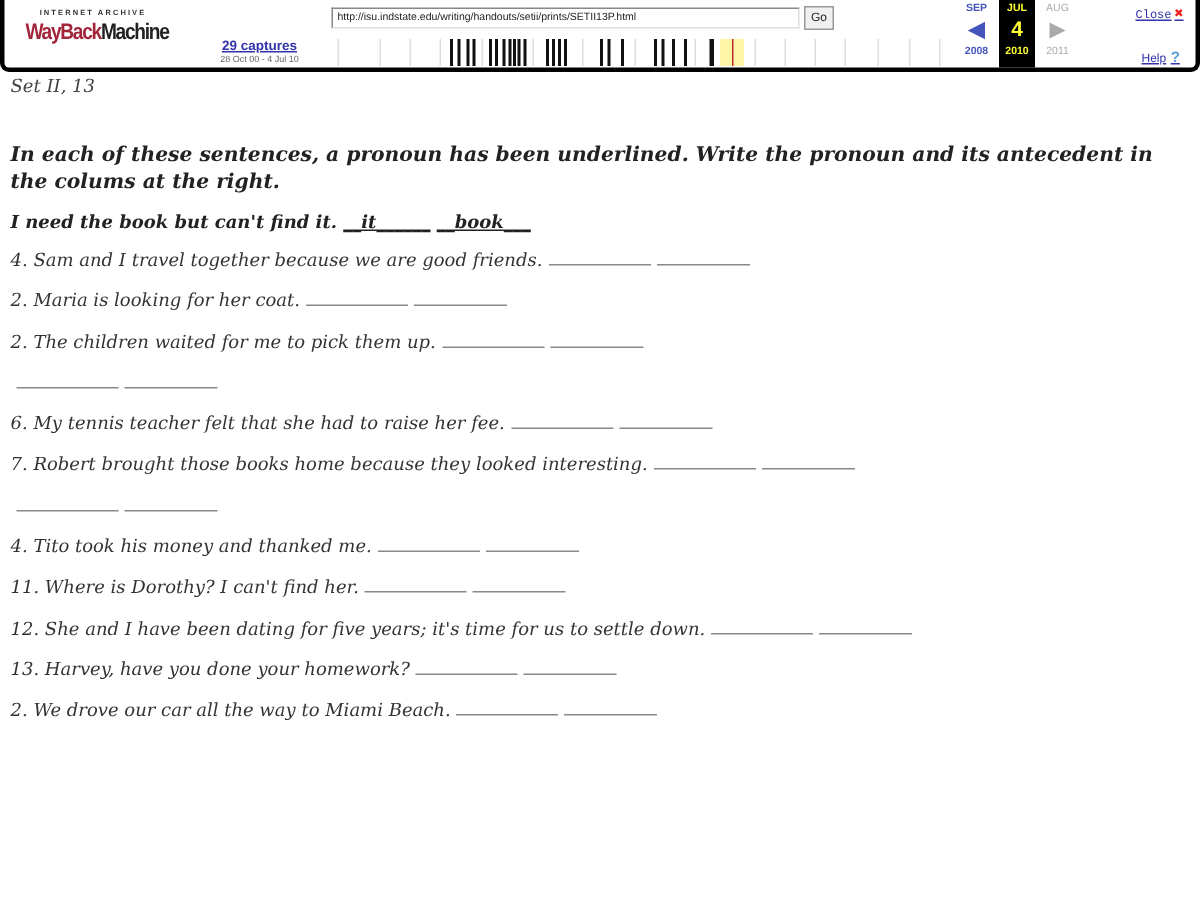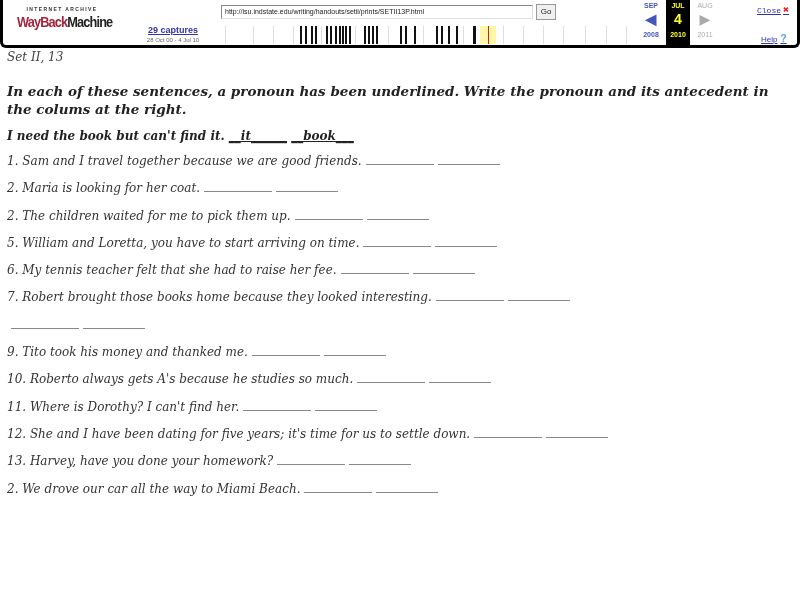--- a/index.html
+++ b/index.html
@@ -45,21 +45,21 @@
     .cur { left: 27px; background: #000; color: #ffff33; }
     .next { left: 54px; color: #aaa; font-weight: normal; }
     .wb-close { position: absolute; left: 754px; top: 4px; font-size: 8px; color: #3333aa; text-decoration: underline; font-family: Liberation Mono, monospace; }
     .wb-close .x { color: #e22; font-weight: bold; font-size: 10px; text-decoration: none; margin-left: 2px; }
     .wb-help { position: absolute; left: 758px; top: 33px; font-size: 8px; color: #3333aa; text-decoration: underline; }
     .wb-help .q { color: #5aa0d8; font-weight: bold; font-size: 10px; margin-left: 3px; text-decoration: none; }
 
     
     .doc { position: absolute; left: 7px; top: 50px; width: 785px; font-style: italic; }
     .set-label { font-size: 12px; color: #444; line-height: 14px; }
-    .instructions { margin-top: 18px; font-size: 13.5px; font-weight: bold; line-height: 18px; color: #222; }
+    .instructions { margin-top: 30px; font-size: 13.5px; font-weight: bold; line-height: 18px; color: #222; }
     .example-head { margin-top: 17px; font-size: 12px; font-weight: bold; color: #222; line-height: 14px; }
     .example { margin-top: 11px; font-size: 12px; font-weight: bold; color: #222; line-height: 14px; }
     .example .ans { text-decoration: underline; }
     .items { margin-top: 11px; }
     .item { font-size: 12px; color: #333; line-height: 14px; height: 27.3px; white-space: nowrap; }
     .blank { display: inline-block; width: 68px; border-bottom: 1px solid #888; height: 11px; margin-left: 4px; vertical-align: baseline; }
     .blank + .blank { width: 62px; }
   </style>
 </head>
 <body>
@@ -143,27 +143,26 @@
   <div class="wb-close"><span>Close</span><span class="x">✖</span></div>
   <div class="wb-help"><span>Help</span><span class="q">?</span></div>
 </div>
 
 <div class="doc">
   <div class="set-label">Set II, 13</div>
   <div class="instructions">In each of these sentences, a pronoun has been underlined. Write the pronoun and its antecedent in the colums at the right.</div>
   <div class="example"><span>I need the book but can't find it. </span><span class="ans">__it______</span> <span class="ans">__book___</span></div>
 
   <div class="items">
-    <div class="item"><span>1. Sam and I travel together because we are good friends.</span><span class="blank"></span><span class="blank"></span></div>
+    <div class="item"><span>4. Sam and I travel together because we are good friends.</span><span class="blank"></span><span class="blank"></span></div>
     <div class="item"><span>2. Maria is looking for her coat.</span><span class="blank"></span><span class="blank"></span></div>
     <div class="item"><span>2. The children waited for me to pick them up.</span><span class="blank"></span><span class="blank"></span></div>
-    <div class="item"><span>5. William and Loretta, you have to start arriving on time.</span><span class="blank"></span><span class="blank"></span></div>
+    <div class="item"><span class="blank"></span><span class="blank"></span></div>
     <div class="item"><span>6. My tennis teacher felt that she had to raise her fee.</span><span class="blank"></span><span class="blank"></span></div>
     <div class="item"><span>7. Robert brought those books home because they looked interesting.</span><span class="blank"></span><span class="blank"></span></div>
     <div class="item"><span class="blank"></span><span class="blank"></span></div>
-    <div class="item"><span>9. Tito took his money and thanked me.</span><span class="blank"></span><span class="blank"></span></div>
-    <div class="item"><span>10. Roberto always gets A's because he studies so much.</span><span class="blank"></span><span class="blank"></span></div>
+    <div class="item"><span>4. Tito took his money and thanked me.</span><span class="blank"></span><span class="blank"></span></div>
     <div class="item"><span>11. Where is Dorothy? I can't find her.</span><span class="blank"></span><span class="blank"></span></div>
     <div class="item"><span>12. She and I have been dating for five years; it's time for us to settle down.</span><span class="blank"></span><span class="blank"></span></div>
     <div class="item"><span>13. Harvey, have you done your homework?</span><span class="blank"></span><span class="blank"></span></div>
     <div class="item"><span>2. We drove our car all the way to Miami Beach.</span><span class="blank"></span><span class="blank"></span></div>
   </div>
 </div>
 
 </body></html>

